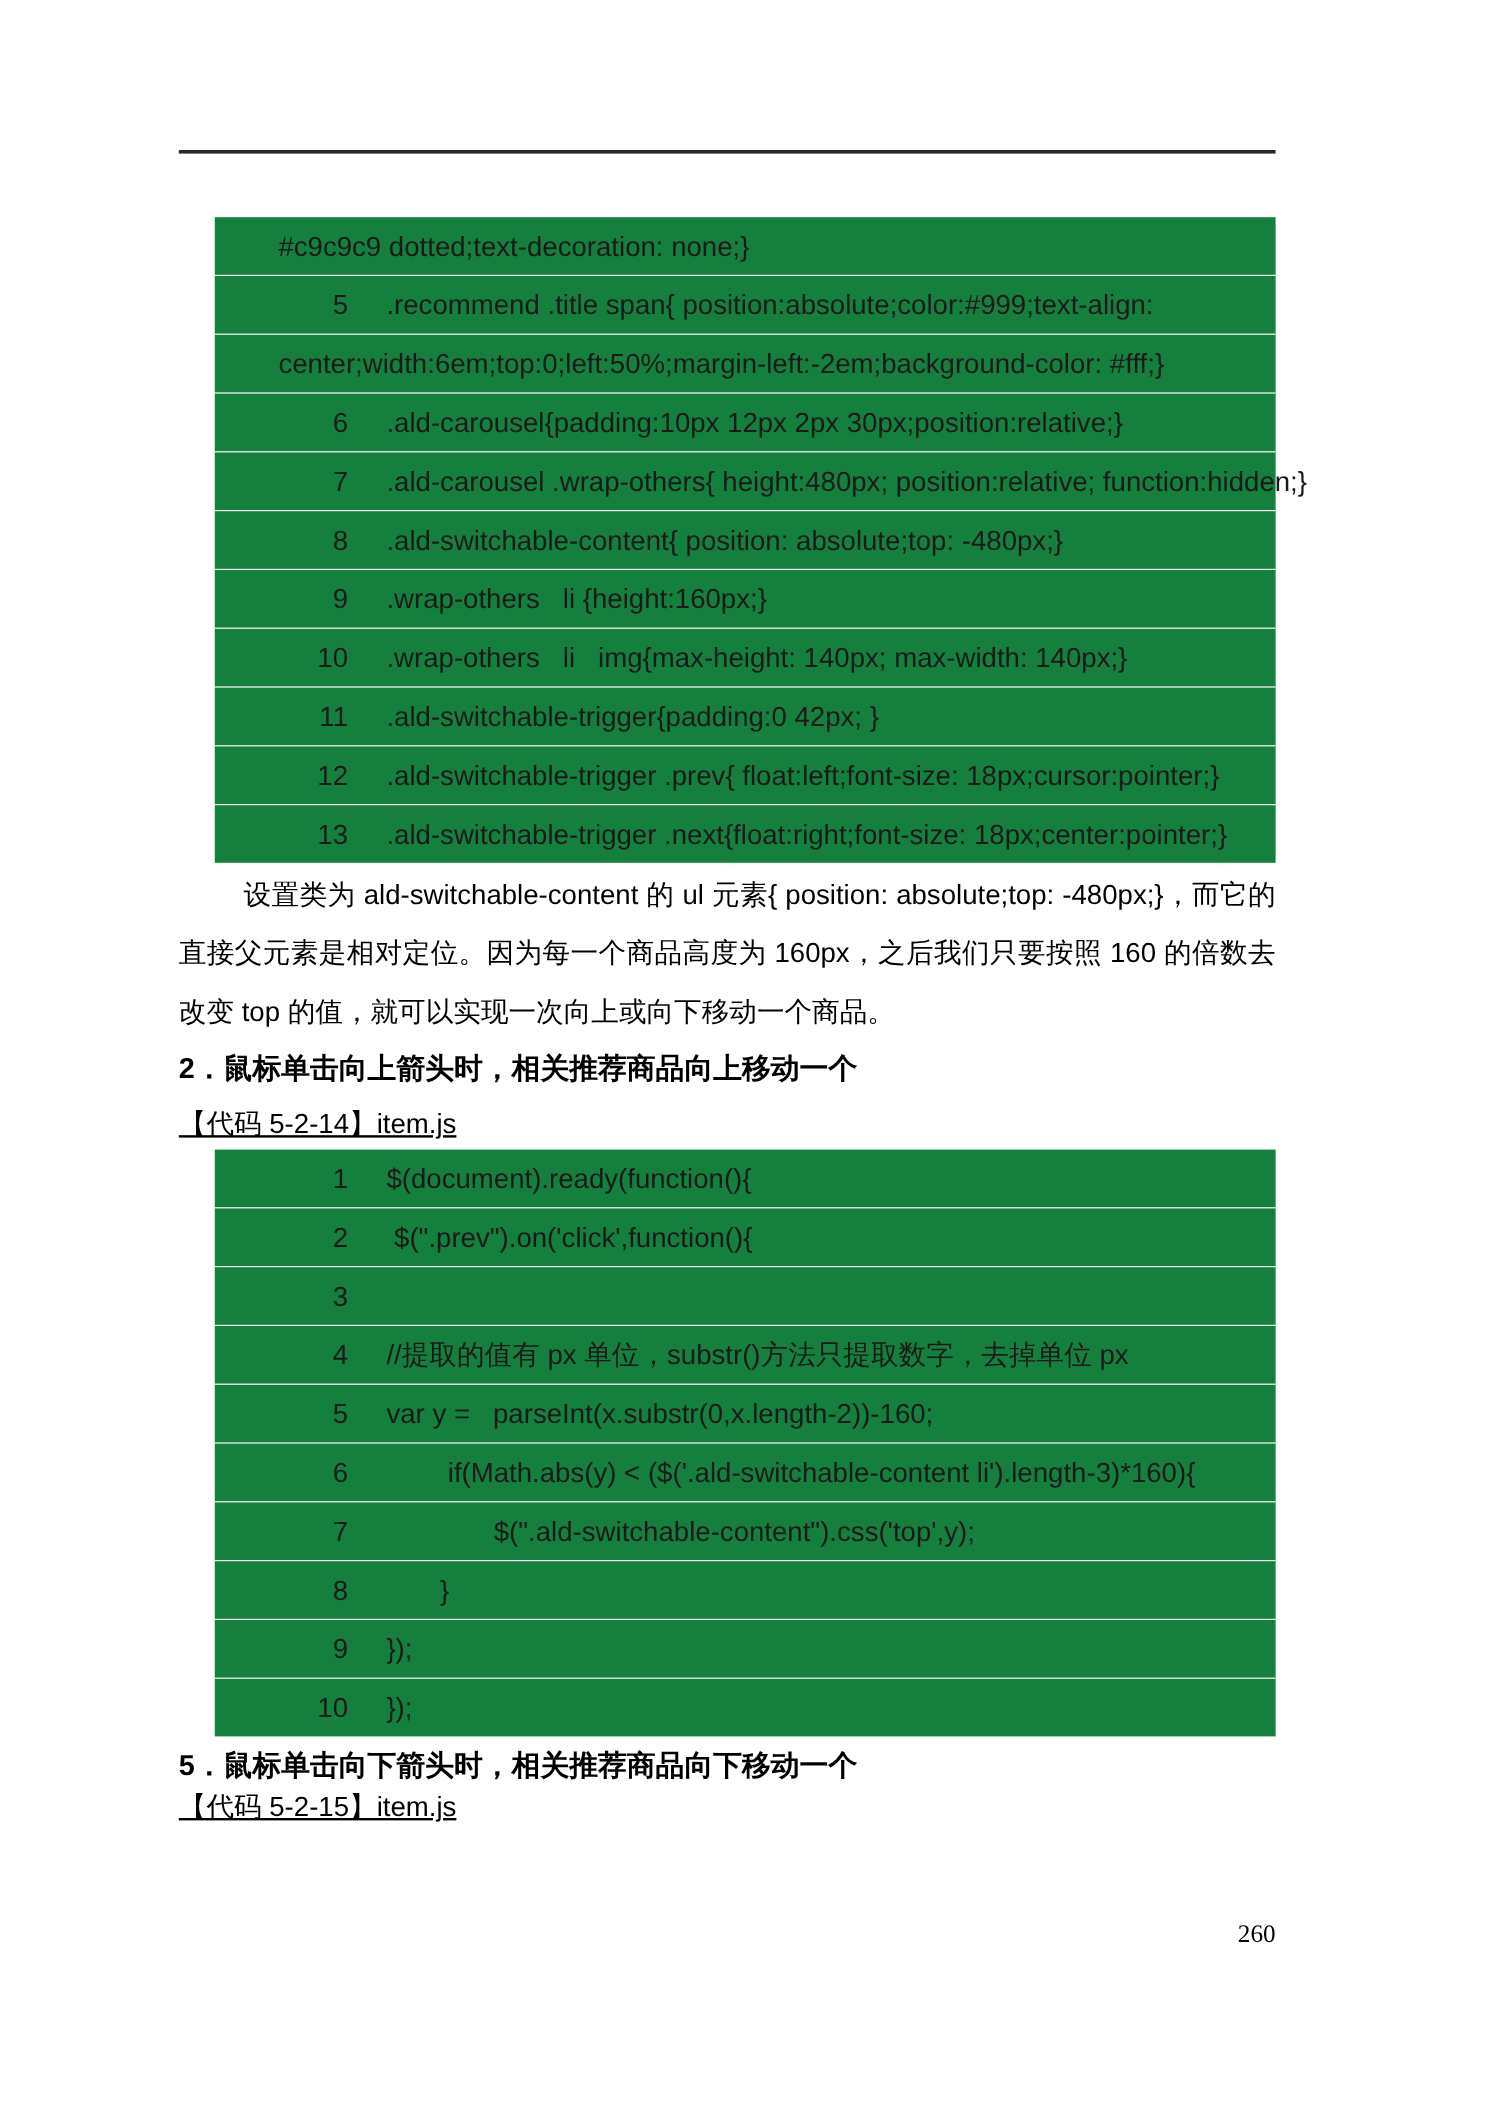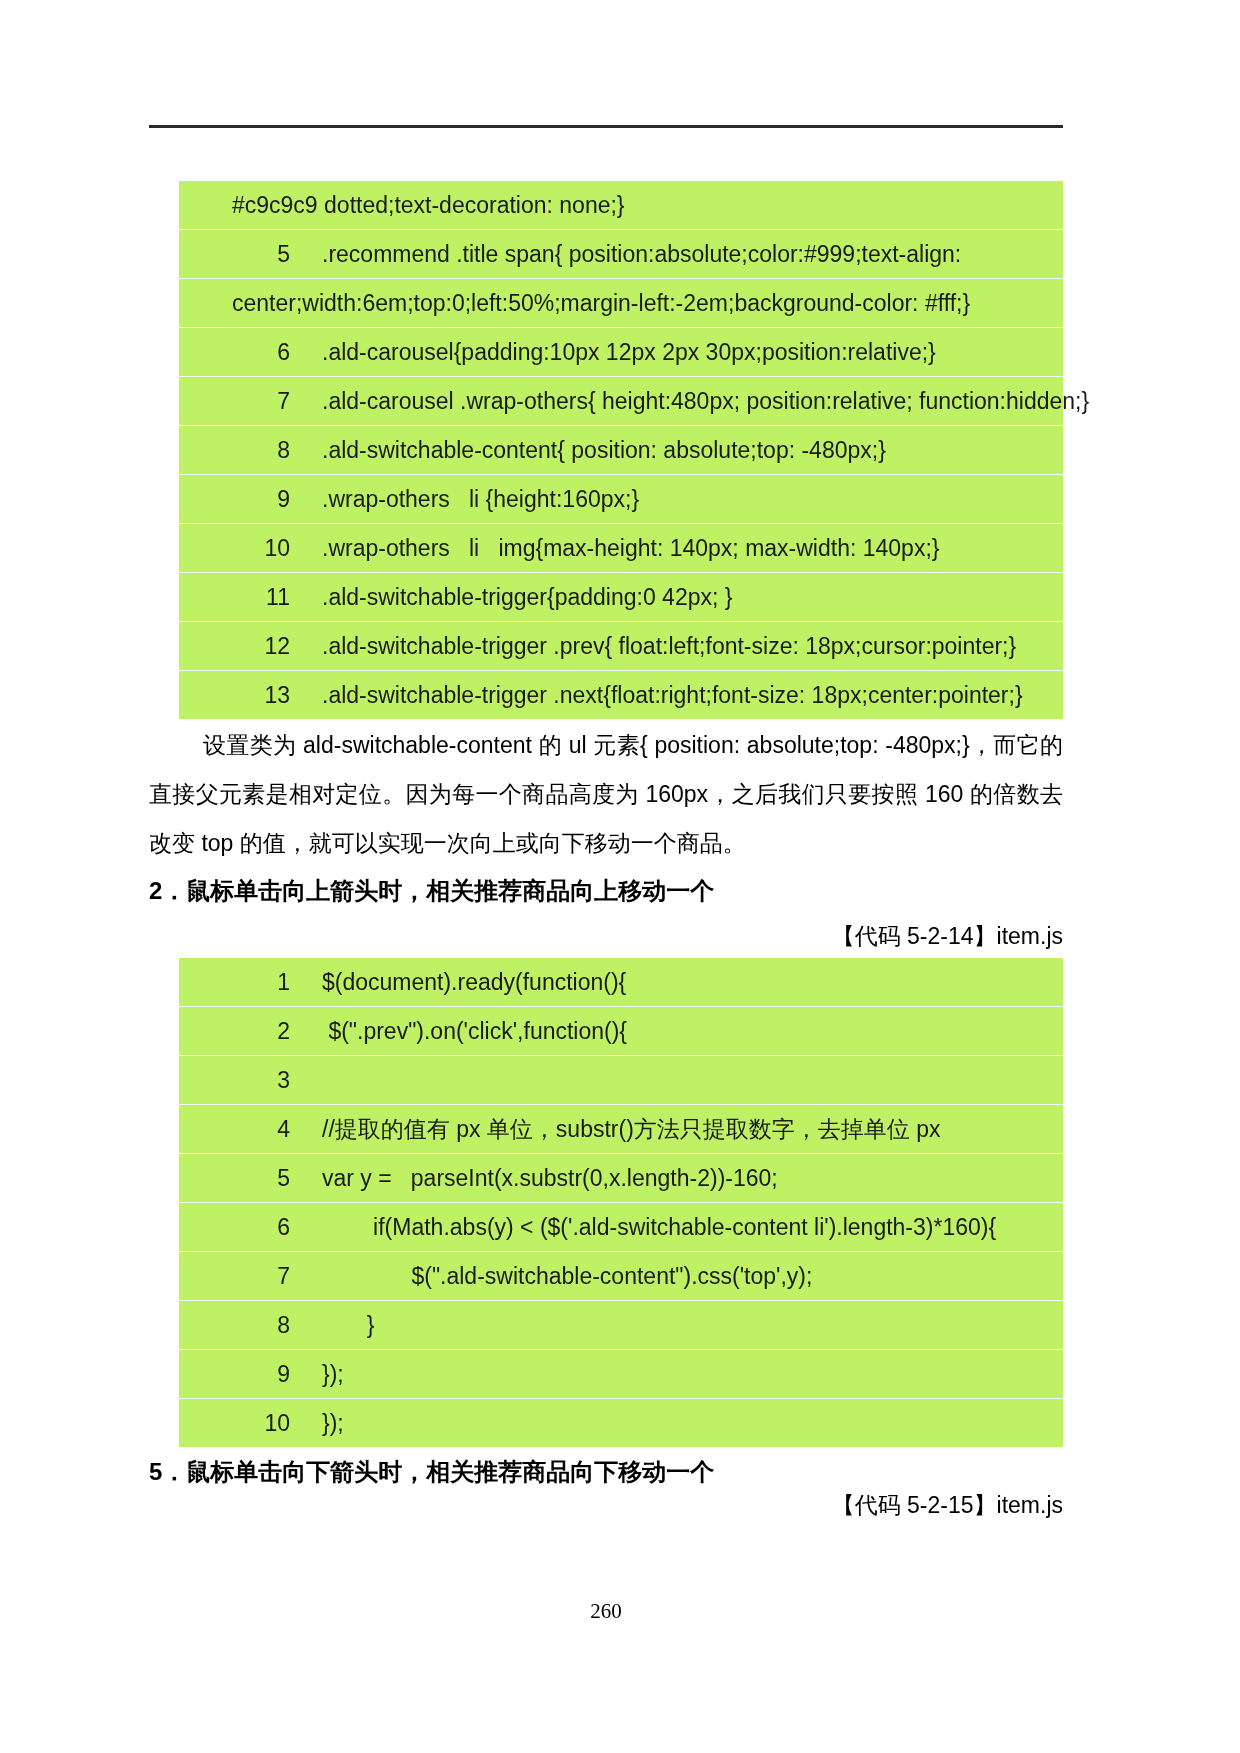--- a/index.html
+++ b/index.html
@@ -17,21 +17,21 @@
     width:914px;
   }
   .top-rule{
     height:3px;
     background:#2a2a2a;
     margin-top:125px;
   }
   .code-block{
     margin-left:30px;
     width:884px;
-    background:#bef264;
+    background:#15803d;
   }
   .cb1{margin-top:53px;}
   .cb2{margin-top:6px;}
   .code-row{
     display:flex;
     align-items:center;
     height:48px;
     font-size:23px;
   }
   .code-row + .code-row{border-top:1px solid #f9f9f9;}
@@ -58,29 +58,30 @@
     margin:6px 0 0 0;
     font-size:24px;
     font-weight:700;
     line-height:34px;
   }
   .h3-heading{margin-top:8px;}
   .code-caption{
     margin-top:12px;
     font-size:23px;
     line-height:32px;
-    text-align:right;
+    text-align:left;
+    text-decoration:underline;
   }
   .cap2{margin-top:0;}
   .page-number{
     margin-top:76px;
     font-family:"Liberation Serif","DejaVu Serif",serif;
     font-size:21px;
     line-height:28px;
-    text-align:center;
+    text-align:right;
   }
 </style>
 </head>
 <body>
 
 <div class="page">
   <div class="content">
 
     <div class="top-rule"></div>
 

